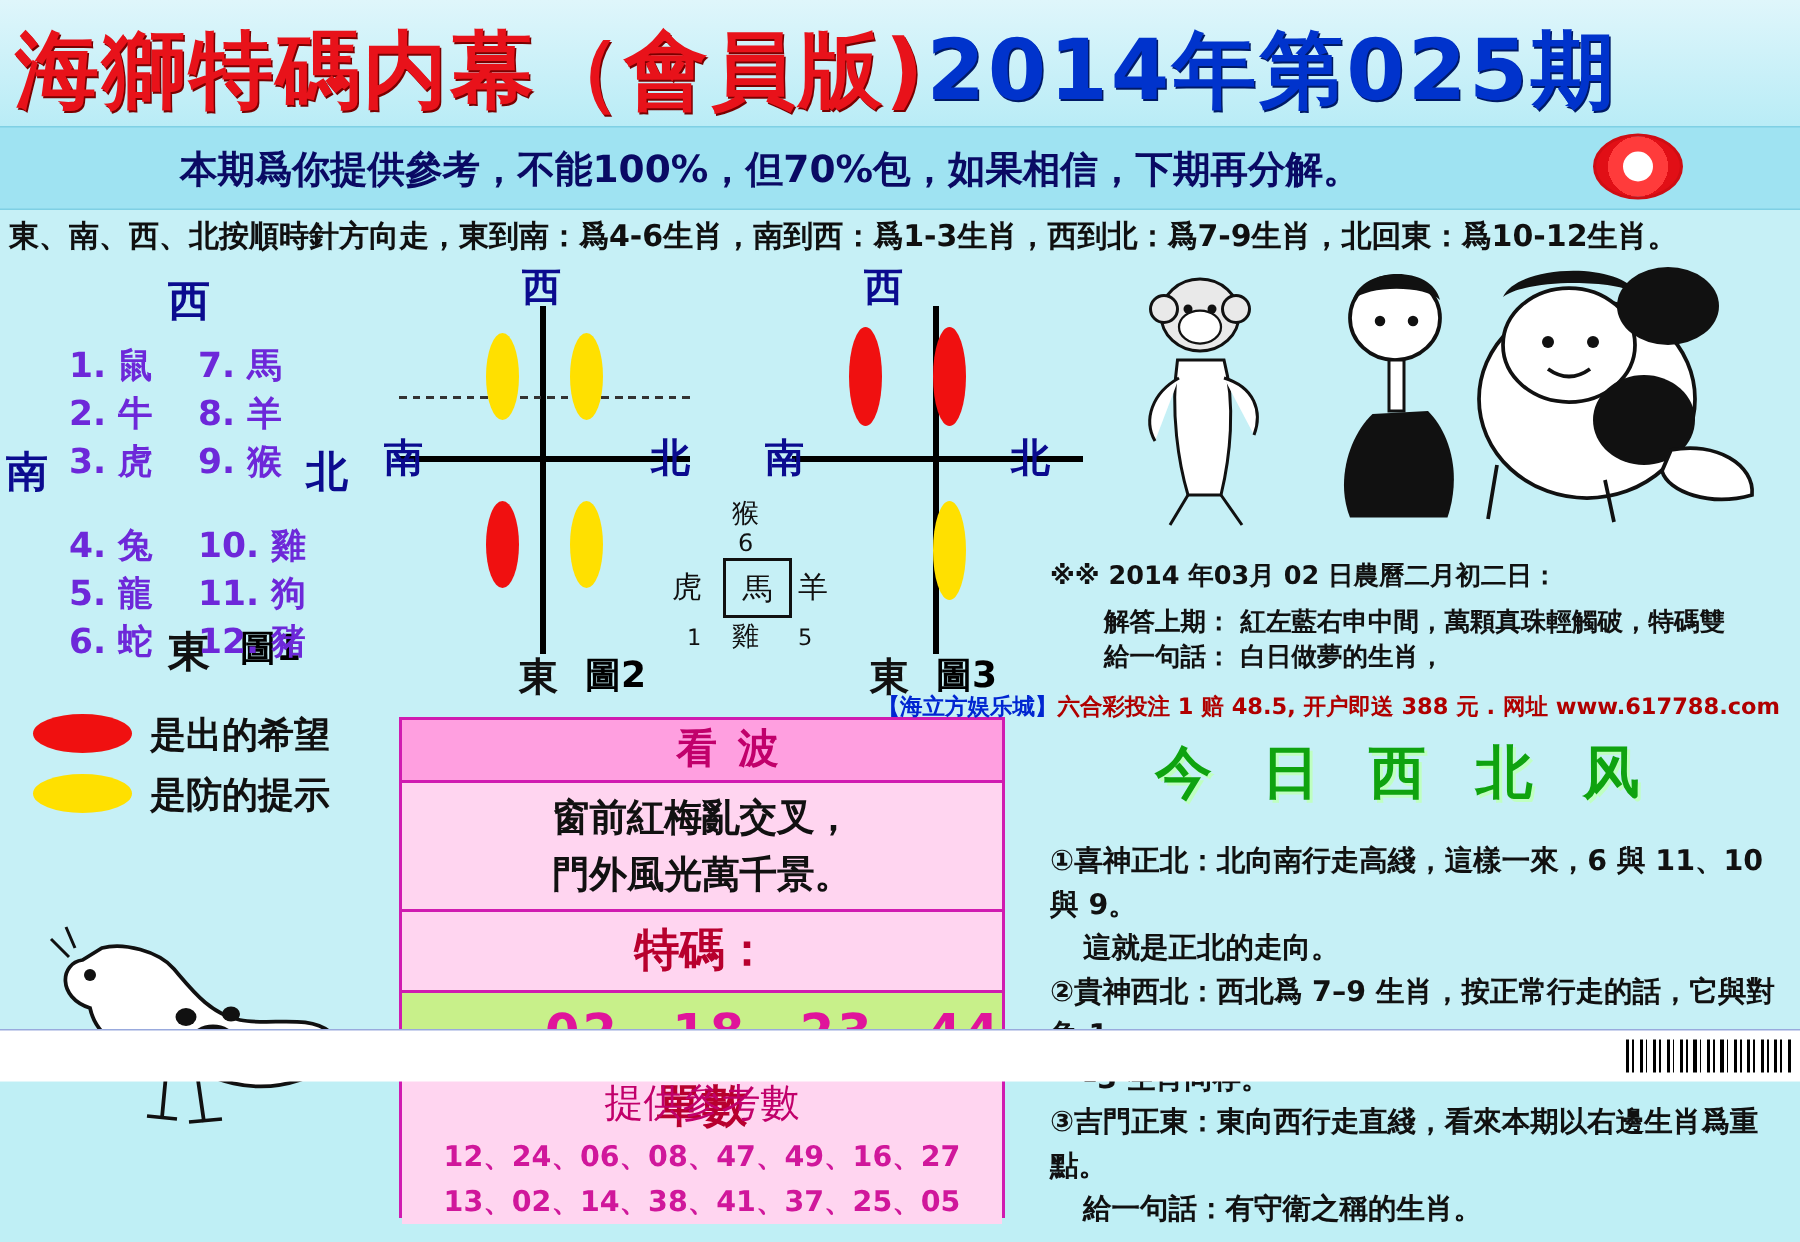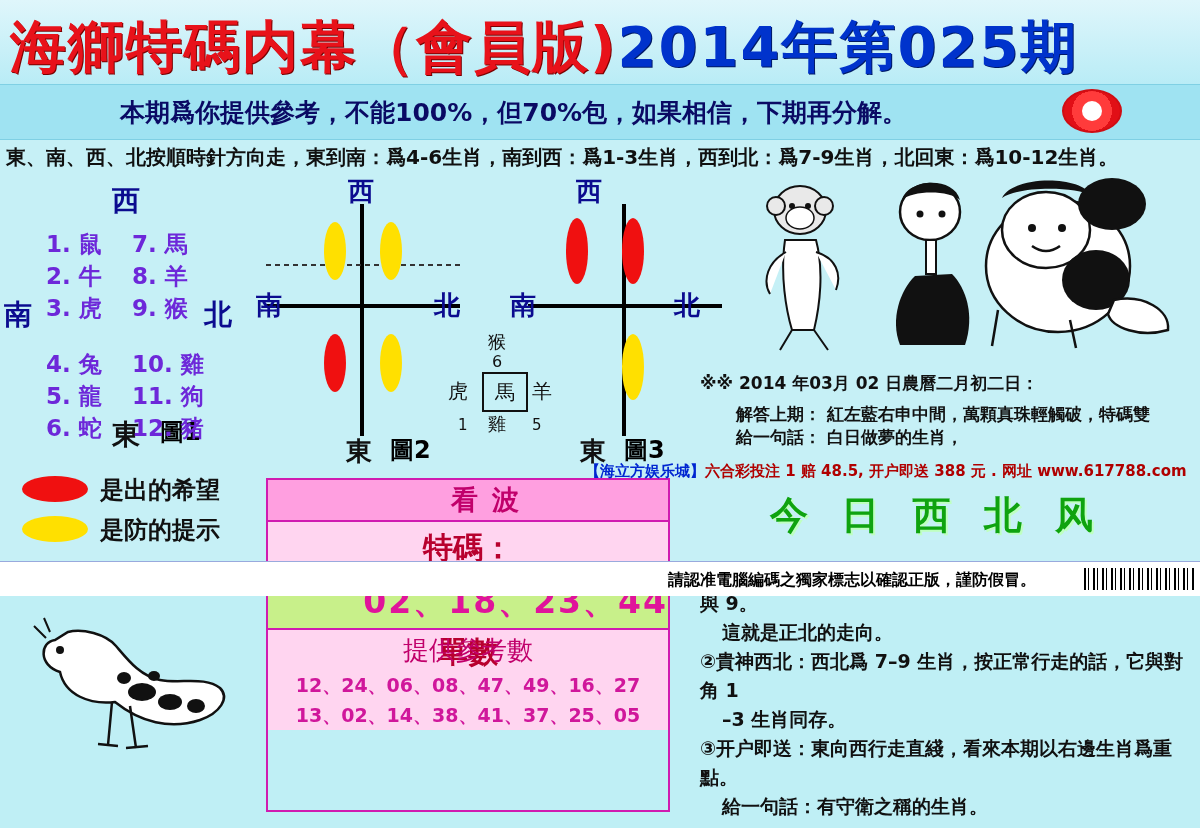--- a/index.html
+++ b/index.html
@@ -3,21 +3,21 @@
 <meta charset="utf-8">
 <style>
   html,body{margin:0;padding:0;}
   body{
     width:1200px;height:828px;
     background:#bfeff5;
     font-family:"DejaVu Sans","Liberation Sans",sans-serif;
     overflow:hidden;
     position:relative;
   }
-  .page{position:relative;width:1200px;height:596px;background:#c6f0f6;}
+  .page{position:relative;width:1200px;height:721px;background:#c6f0f6;}
 
   
   .hdr{
     position:absolute;left:0;top:0;width:1200px;height:84px;
     background:linear-gradient(#dff6fb,#b9ecf6);
   }
   .hdr-title{
     position:absolute;left:10px;top:10px;white-space:nowrap;
     font-size:56px;font-weight:bold;letter-spacing:2px;
     font-family:"DejaVu Sans","Liberation Sans",sans-serif;
@@ -251,20 +251,24 @@
       <ellipse cx="356" cy="110" rx="34" ry="30" fill="#111"></ellipse>
       <path d="M374 130 C404 124 430 140 428 160 C400 168 372 158 368 144Z" fill="#fff" stroke="#111" stroke-width="2.5"></path>
       <path d="M258 140 L252 176 M330 150 L336 178" stroke="#111" stroke-width="2.5" fill="none"></path>
     </svg>
   </div>
 
   <div class="midbox">
     <div class="kanbo-head">
       <span>看波</span>
     </div>
+    <div class="poem">
+      <div>窗前紅梅亂交叉，</div>
+      <div>門外風光萬千景。</div>
+    </div>
     <div class="tema">
       <span>
         <span>特碼：</span>
         &nbsp;&nbsp;
         <span>單數</span>
       </span>
     </div>
     <div class="nums">
       <span>02、18、23、44</span>
     </div>
@@ -292,23 +296,22 @@
   <div class="rlist">
     <div>
       <span>①</span><span>喜神正北：</span><span>北向南行走高綫，這樣一來，6 與 11、10 與 9。</span>
     </div>
     <div class="ind">這就是正北的走向。</div>
     <div>
       <span>②</span><span>貴神西北：</span><span>西北爲 7–9 生肖，按正常行走的話，它與對角 1</span>
     </div>
     <div class="ind">–3 生肖同存。</div>
     <div>
-      <span>③</span><span>开户即送：</span><span>東向西行走直綫，看來本期以右邊生肖爲重點。</span>
+      <span>③</span><span>吉門正東：</span><span>東向西行走直綫，看來本期以右邊生肖爲重點。</span>
     </div>
     <div class="ind">給一句話：有守衛之稱的生肖。</div>
   </div>
 
   <div class="footer">
-    <div class="fr">請認准電腦編碼之獨家標志以確認正版，謹防假冒。</div>
     <div class="barcode"></div>
   </div>
 
 </div>
 
 </body></html>

